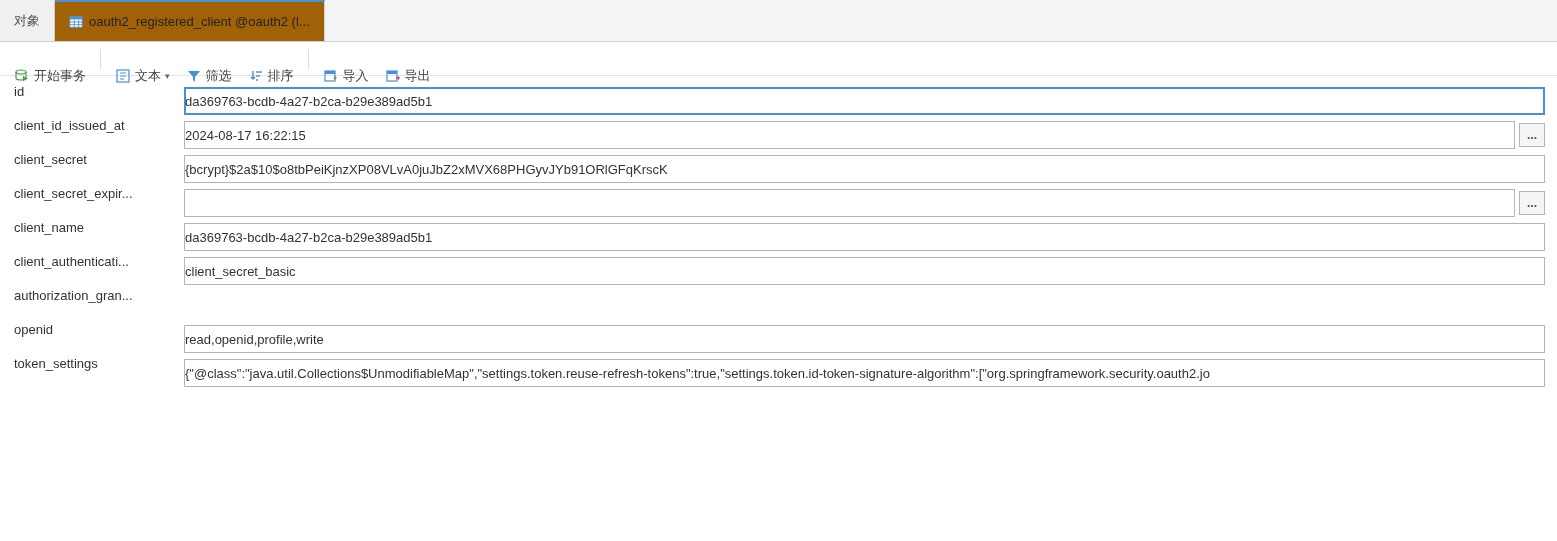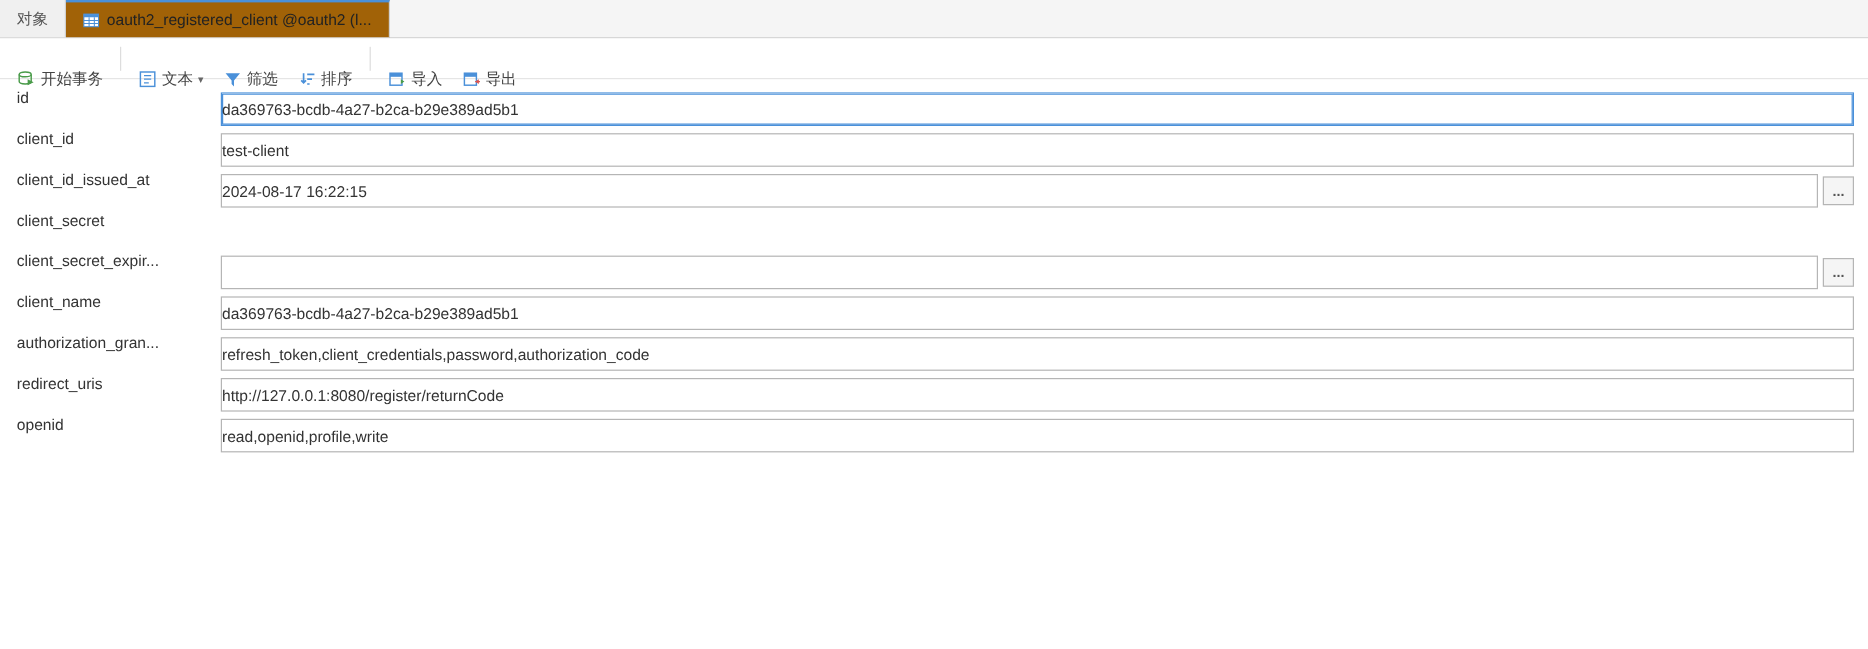--- a/index.html
+++ b/index.html
@@ -8,21 +8,21 @@
       font-size: 13px;
       background: #fff;
       color: #333;
       width: 1557px;
     }
     .tabs-bar {
       display: flex;
       align-items: stretch;
       border-bottom: 1px solid #d0d0d0;
       background: #f5f5f5;
-      height: 32px;
+      height: 42px;
     }
     .tab {
       display: flex;
       align-items: center;
       padding: 0 14px;
       border-right: 1px solid #d0d0d0;
       background: #f0f0f0;
       cursor: pointer;
       gap: 6px;
       color: #555;
@@ -211,59 +211,59 @@
 </div>
 
 <div class="form-area" id="form-area">
     <div class="row">
       <div class="label">id</div>
       <div class="field-wrap">
         <input type="text" class="text-field active" value="da369763-bcdb-4a27-b2ca-b29e389ad5b1" style="">
       </div>
     </div>
     <div class="row">
-      <div class="label">client_id</div>
-      <div class="field-wrap">
-        <input type="text" class="text-field" value="test-client" style="">
-      </div>
-    </div>
-    <div class="row">
       <div class="label">client_id_issued_at</div>
       <div class="field-wrap">
         <input type="text" class="text-field" value="2024-08-17 16:22:15" style="">
         <button class="ellipsis-btn">...</button>
       </div>
     </div>
     <div class="row">
       <div class="label">client_secret</div>
+      <div class="field-wrap">
+        <input type="text" class="text-field" value="{bcrypt}$2a$10$o8tbPeiKjnzXP08VLvA0juJbZ2xMVX68PHGyvJYb91ORlGFqKrscK" style="">
+      </div>
     </div>
     <div class="row">
       <div class="label">client_secret_expir...</div>
       <div class="field-wrap">
         <input type="text" class="text-field" style="">
         <button class="ellipsis-btn">...</button>
       </div>
     </div>
     <div class="row">
       <div class="label">client_name</div>
       <div class="field-wrap">
         <input type="text" class="text-field" value="da369763-bcdb-4a27-b2ca-b29e389ad5b1" style="">
       </div>
     </div>
     <div class="row">
+      <div class="label">client_authenticati...</div>
+      <div class="field-wrap">
+        <input type="text" class="text-field" value="client_secret_basic" style="">
+      </div>
+    </div>
+    <div class="row">
       <div class="label">authorization_gran...</div>
-      <div class="field-wrap">
-        <input type="text" class="text-field" value="refresh_token,client_credentials,password,authorization_code" style="">
-      </div>
-    </div>
-    <div class="row">
-      <div class="label">redirect_uris</div>
-      <div class="field-wrap">
-        <input type="text" class="text-field" value="http://127.0.0.1:8080/register/returnCode" style="">
-      </div>
     </div>
     <div class="row">
       <div class="label">openid</div>
       <div class="field-wrap">
         <input type="text" class="text-field" value="read,openid,profile,write" style="">
       </div>
     </div>
+    <div class="row">
+      <div class="label">token_settings</div>
+      <div class="field-wrap">
+        <input type="text" class="text-field" value="{&quot;@class&quot;:&quot;java.util.Collections$UnmodifiableMap&quot;,&quot;settings.token.reuse-refresh-tokens&quot;:true,&quot;settings.token.id-token-signature-algorithm&quot;:[&quot;org.springframework.security.oauth2.jo" style="">
+      </div>
+    </div>
   </div>
 
 </body></html>

